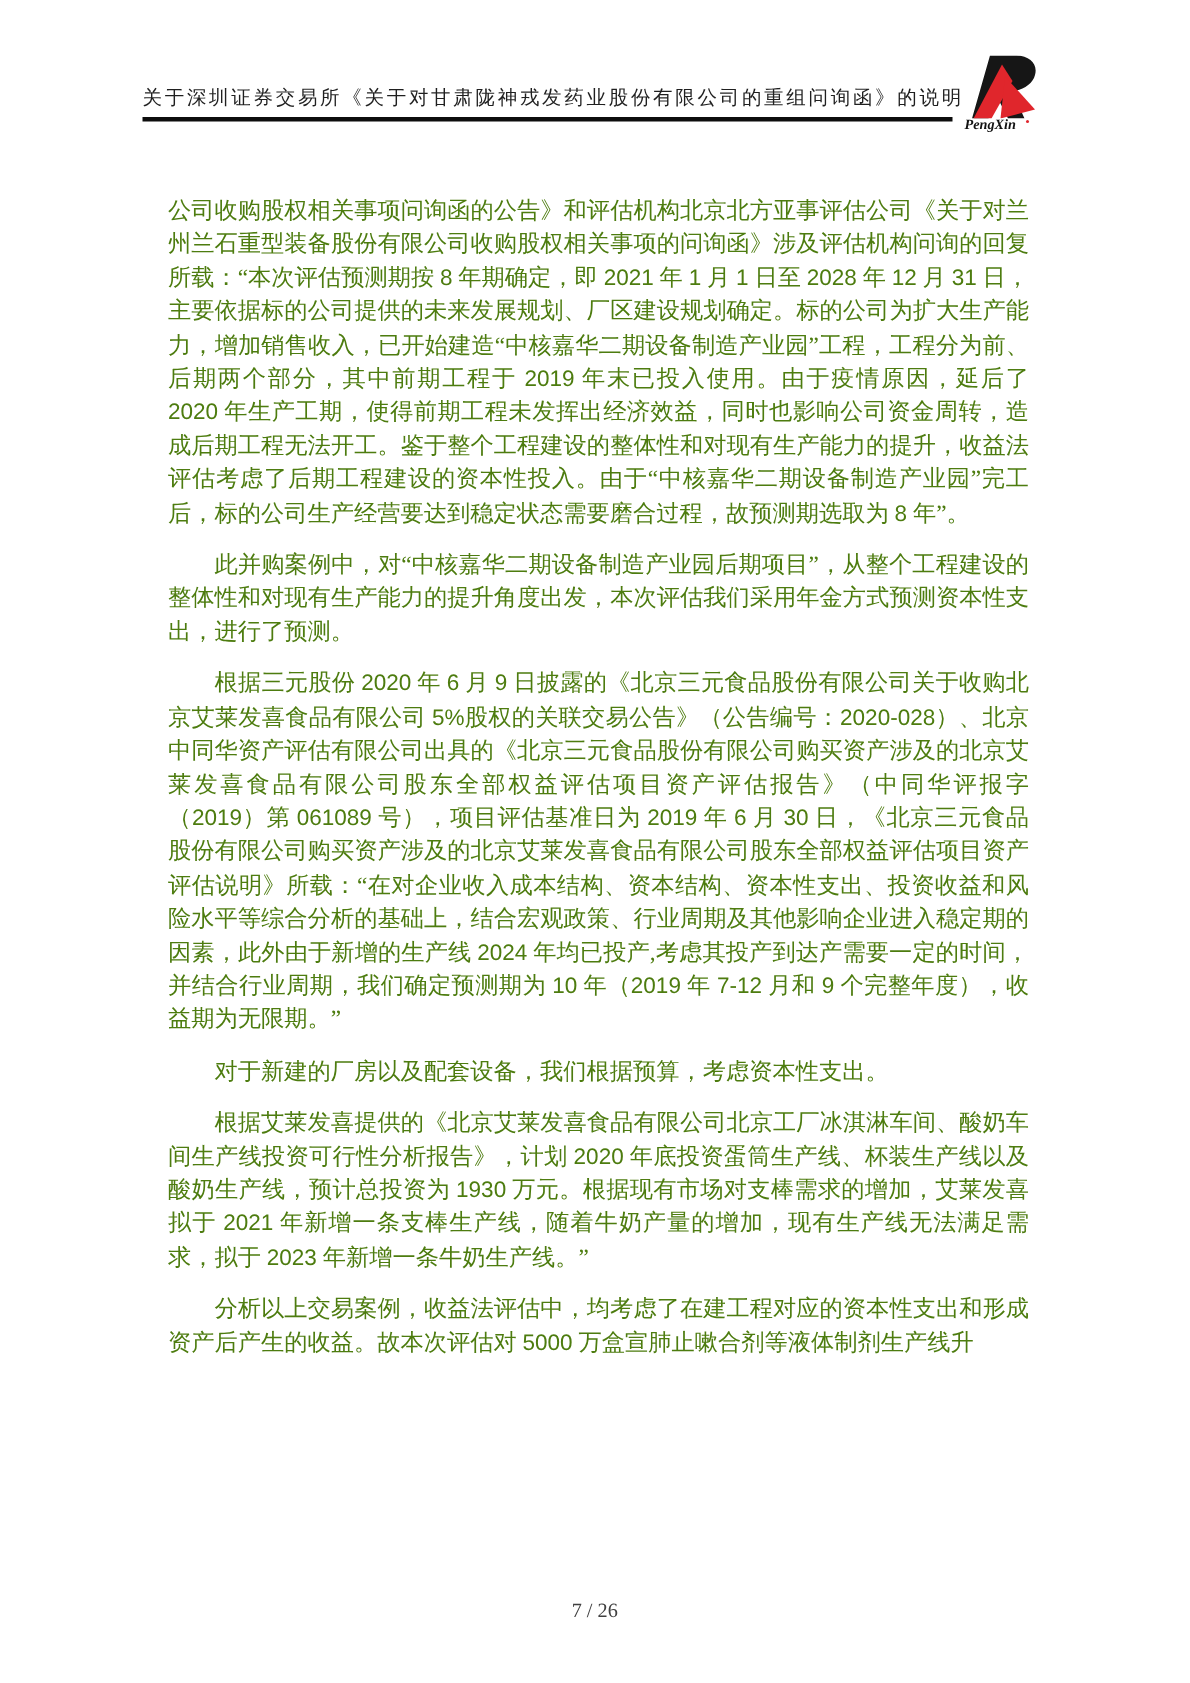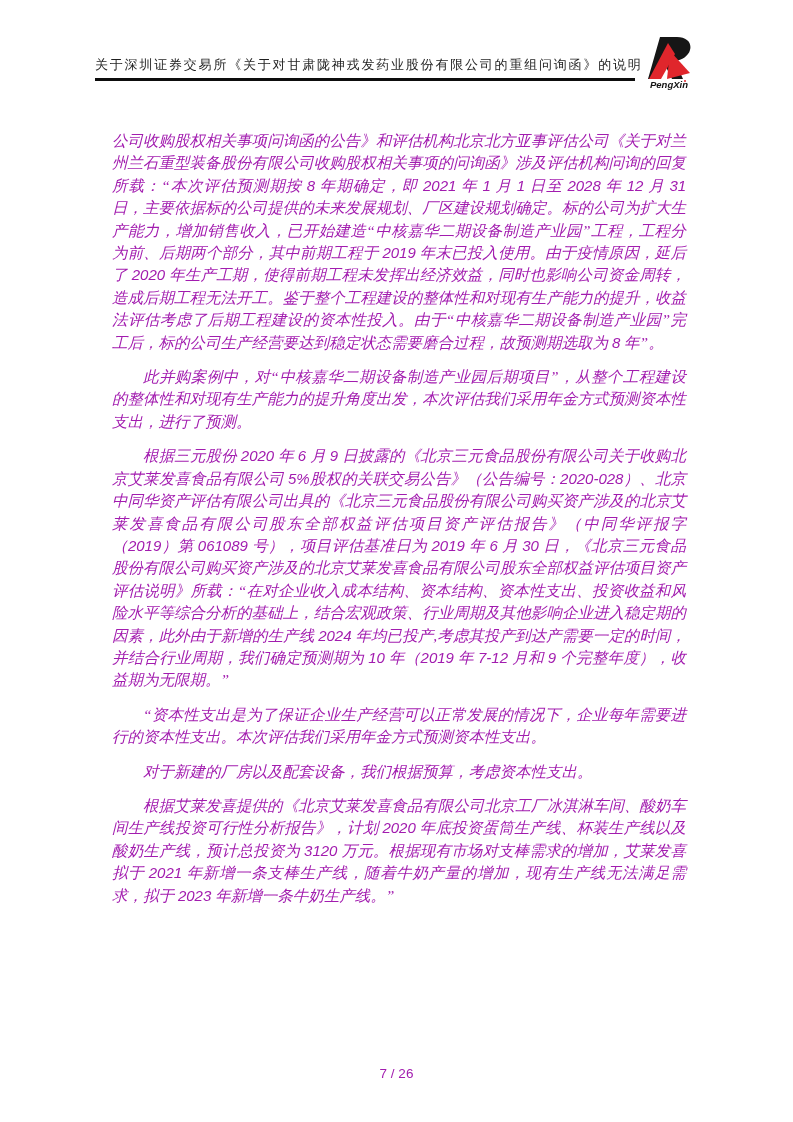--- a/index.html
+++ b/index.html
@@ -9,38 +9,38 @@
   }
   .header-title{
     position:absolute;left:95px;top:56px;font-size:13px;letter-spacing:1.8px;
     white-space:nowrap;color:#1f1f1f;
   }
   .header-rule{
     position:absolute;left:95px;top:78px;width:540px;height:2.5px;background:#0d0d0d;
   }
   .logo{position:absolute;left:647px;top:37px;width:44px;height:42px;}
   .brand{
-    position:absolute;left:643px;top:79px;width:52px;text-align:center;
-    font-family:Liberation Sans, sans-serif;font-weight:bold;font-style:italic;
+    position:absolute;left:643px;top:79px;width:52px;text-align:left;
+    font-family:Liberation Serif, serif;font-weight:bold;font-style:italic;
     font-size:9.5px;letter-spacing:0;color:#121212;white-space:nowrap;
   }
   .brand::after{
     content:"";position:absolute;right:9px;top:0.5px;width:2.5px;height:2.5px;
     background:#e0262c;border-radius:50%;
   }
   .body-text{
     position:absolute;left:112px;top:130px;width:574px;
-    font-size:15.5px;line-height:22.4px;text-align:justify;color:#a21caf;font-style:italic;
+    font-size:15.5px;line-height:22.4px;text-align:justify;color:#4d7c0f;
   }
   .body-text p{margin:0 0 12px 0;text-indent:2em;}
   .body-text p:first-child{text-indent:0;}
   .latin{font-family:"Liberation Sans","DejaVu Sans",sans-serif;font-size:15px;}
   .page-number{
     position:absolute;left:0;top:1066px;width:100%;text-align:center;
-    font-family:Liberation Sans, sans-serif;font-size:13.5px;color:#a21caf;
+    font-family:Liberation Serif, serif;font-size:13.5px;color:#404040;
   }
 </style>
 </head>
 <body>
 
 <div class="page">
 
   <div class="header-title">关于深圳证券交易所《关于对甘肃陇神戎发药业股份有限公司的重组问询函》的说明</div>
 
   <div class="header-rule"></div>
@@ -50,20 +50,20 @@
     <path fill="#e0262c" d="M21 6 L2 42 L14 42 L28 17 Z"></path>
     <path fill="#e0262c" d="M23 14 L43 36 L20 42 Z"></path>
   </svg>
 
   <div class="brand">PengXin</div>
 
   <div class="body-text">
       <p>公司收购股权相关事项问询函的公告》和评估机构北京北方亚事评估公司《关于对兰州兰石重型装备股份有限公司收购股权相关事项的问询函》涉及评估机构问询的回复所载：“本次评估预测期按 <span class="latin">8</span> 年期确定，即 <span class="latin">2021</span> 年 <span class="latin">1</span> 月 <span class="latin">1</span> 日至 <span class="latin">2028</span> 年 <span class="latin">12</span> 月 <span class="latin">31</span> 日，主要依据标的公司提供的未来发展规划、厂区建设规划确定。标的公司为扩大生产能力，增加销售收入，已开始建造“中核嘉华二期设备制造产业园”工程，工程分为前、后期两个部分，其中前期工程于 <span class="latin">2019</span> 年末已投入使用。由于疫情原因，延后了 <span class="latin">2020</span> 年生产工期，使得前期工程未发挥出经济效益，同时也影响公司资金周转，造成后期工程无法开工。鉴于整个工程建设的整体性和对现有生产能力的提升，收益法评估考虑了后期工程建设的资本性投入。由于“中核嘉华二期设备制造产业园”完工后，标的公司生产经营要达到稳定状态需要磨合过程，故预测期选取为 <span class="latin">8</span> 年”。</p>
       <p>此并购案例中，对“中核嘉华二期设备制造产业园后期项目”，从整个工程建设的整体性和对现有生产能力的提升角度出发，本次评估我们采用年金方式预测资本性支出，进行了预测。</p>
       <p>根据三元股份 <span class="latin">2020</span> 年 <span class="latin">6</span> 月 <span class="latin">9</span> 日披露的《北京三元食品股份有限公司关于收购北京艾莱发喜食品有限公司 <span class="latin">5%</span>股权的关联交易公告》（公告编号：<span class="latin">2020-028</span>）、北京中同华资产评估有限公司出具的《北京三元食品股份有限公司购买资产涉及的北京艾莱发喜食品有限公司股东全部权益评估项目资产评估报告》（中同华评报字（<span class="latin">2019</span>）第 <span class="latin">061089</span> 号），项目评估基准日为 <span class="latin">2019</span> 年 <span class="latin">6</span> 月 <span class="latin">30</span> 日，《北京三元食品股份有限公司购买资产涉及的北京艾莱发喜食品有限公司股东全部权益评估项目资产评估说明》所载：“在对企业收入成本结构、资本结构、资本性支出、投资收益和风险水平等综合分析的基础上，结合宏观政策、行业周期及其他影响企业进入稳定期的因素，此外由于新增的生产线 <span class="latin">2024</span> 年均已投产,考虑其投产到达产需要一定的时间，并结合行业周期，我们确定预测期为 <span class="latin">10</span> 年（<span class="latin">2019</span> 年 <span class="latin">7-12</span> 月和 <span class="latin">9</span> 个完整年度），收益期为无限期。”</p>
-      <p>“资本性支出是为了保证企业生产经营可以正常发展的情况下，企业每年需要进行的资本性支出。本次评估我们采用年金方式预测资本性支出。</p>
       <p>对于新建的厂房以及配套设备，我们根据预算，考虑资本性支出。</p>
-      <p>根据艾莱发喜提供的《北京艾莱发喜食品有限公司北京工厂冰淇淋车间、酸奶车间生产线投资可行性分析报告》，计划 <span class="latin">2020</span> 年底投资蛋筒生产线、杯装生产线以及酸奶生产线，预计总投资为 <span class="latin">3120</span> 万元。根据现有市场对支棒需求的增加，艾莱发喜拟于 <span class="latin">2021</span> 年新增一条支棒生产线，随着牛奶产量的增加，现有生产线无法满足需求，拟于 <span class="latin">2023</span> 年新增一条牛奶生产线。”</p>
+      <p>根据艾莱发喜提供的《北京艾莱发喜食品有限公司北京工厂冰淇淋车间、酸奶车间生产线投资可行性分析报告》，计划 <span class="latin">2020</span> 年底投资蛋筒生产线、杯装生产线以及酸奶生产线，预计总投资为 <span class="latin">1930</span> 万元。根据现有市场对支棒需求的增加，艾莱发喜拟于 <span class="latin">2021</span> 年新增一条支棒生产线，随着牛奶产量的增加，现有生产线无法满足需求，拟于 <span class="latin">2023</span> 年新增一条牛奶生产线。”</p>
+      <p>分析以上交易案例，收益法评估中，均考虑了在建工程对应的资本性支出和形成资产后产生的收益。故本次评估对 <span class="latin">5000</span> 万盒宣肺止嗽合剂等液体制剂生产线升</p>
     </div>
 
   <div class="page-number">7 / 26</div>
 
 </div>
 
 </body></html>

